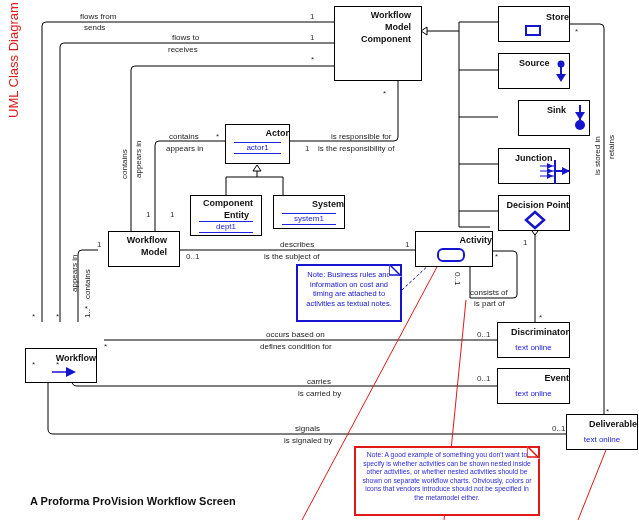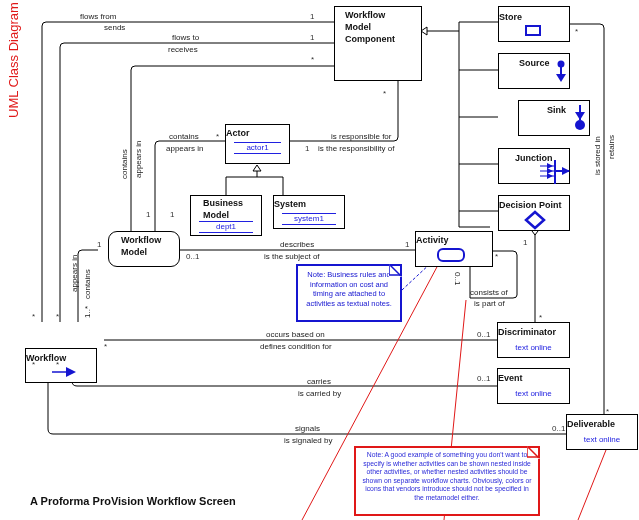--- a/index.html
+++ b/index.html
@@ -3,21 +3,21 @@
 <meta charset="utf-8">
 <style>
   html,body{margin:0;padding:0;background:#fff;}
   body{width:639px;height:520px;position:relative;overflow:hidden;font-family:"Liberation Sans",sans-serif;}
   #wires{position:absolute;left:0;top:0;width:639px;height:520px;}
   .lbl{position:absolute;font-size:8px;color:#222;white-space:nowrap;line-height:10px;}
   .mult{position:absolute;font-size:8px;color:#333;line-height:10px;}
   .vlbl{position:absolute;font-size:8px;color:#222;white-space:nowrap;transform-origin:left top;transform:rotate(-90deg);line-height:10px;}
   .vlbl90{position:absolute;font-size:8px;color:#222;white-space:nowrap;transform-origin:left top;transform:rotate(90deg);line-height:10px;}
   .cls{position:absolute;background:#fff;border:1px solid #000;box-sizing:border-box;}
-  .cls .name{font-weight:bold;font-size:9px;text-align:left;color:#111;line-height:12px;}
+  .cls .name{font-weight:bold;font-size:9px;text-align:right;color:#111;line-height:12px;}
   .attr{font-size:8px;color:#2020e0;text-align:center;}
   .attrbar{border-top:1px solid #2020e0;border-bottom:1px solid #2020e0;margin:3px 8px 0 8px;line-height:10px;}
   .icon{position:absolute;}
   .title-v{position:absolute;left:6px;top:118px;color:#e01818;font-size:13px;transform-origin:left top;transform:rotate(-90deg);white-space:nowrap;}
   .caption{position:absolute;left:30px;top:495px;font-weight:bold;font-size:11px;color:#111;white-space:nowrap;text-align:right;}
   .note-blue{position:absolute;left:296px;top:264px;width:106px;height:58px;border:2px solid #1515d0;box-sizing:border-box;background:#fff;color:#1515d0;font-size:7.5px;text-align:center;line-height:9.5px;padding:4px 3px 0 3px;}
   .note-red{position:absolute;left:354px;top:446px;width:186px;height:70px;border:2px solid #e01818;box-sizing:border-box;background:#fff;color:#2a2ad8;font-size:6.8px;text-align:center;line-height:8.6px;padding:3px 6px 0 6px;}
 </style>
 </head>
 <body>
@@ -117,30 +117,30 @@
     <polygon points="11,2 20,10 11,18 2,10" fill="none" stroke="#1515d0" stroke-width="2.5"></polygon>
   </svg>
 </div>
 
 <div class="cls" style="left:225px;top:124px;width:65px;height:40px;">
   <div class="name" style="margin-top:2px;">Actor</div>
   <div class="attr attrbar">actor1</div>
 </div>
 
 <div class="cls" style="left:190px;top:195px;width:72px;height:41px;">
-  <div class="name" style="padding:1px 12px 0 12px;">Business Model</div>
+  <div class="name" style="padding:1px 12px 0 12px;">Component Entity</div>
   <div class="attr attrbar" style="margin-top:0;">dept1</div>
 </div>
 
 <div class="cls" style="left:273px;top:195px;width:72px;height:34px;">
   <div class="name" style="margin-top:2px;">System</div>
   <div class="attr attrbar">system1</div>
 </div>
 
-<div class="cls" style="left:108px;top:231px;width:72px;height:36px;border-radius:9px;">
+<div class="cls" style="left:108px;top:231px;width:72px;height:36px;">
   <div class="name" style="padding:2px 12px 0 12px;">Workflow Model</div>
 </div>
 
 <div class="cls" style="left:415px;top:231px;width:78px;height:36px;">
   <div class="name" style="margin-top:2px;">Activity</div>
   <div style="position:absolute;left:21px;top:16px;width:28px;height:14px;border:2px solid #1515d0;border-radius:6px;box-sizing:border-box;"></div>
 </div>
 
 <div class="cls" style="left:25px;top:322px;width:72px;height:35px;margin-top:26px;">
   <div class="name" style="margin-top:3px;">Workflow</div>
@@ -159,21 +159,21 @@
   <div class="name" style="margin-top:3px;">Event</div>
   <div class="attr" style="margin-top:5px;">text online</div>
 </div>
 
 <div class="cls" style="left:566px;top:414px;width:72px;height:36px;">
   <div class="name" style="margin-top:3px;">Deliverable</div>
   <div class="attr" style="margin-top:5px;">text online</div>
 </div>
 
 <div class="lbl" style="left:80px;top:12px;">flows from</div>
-<div class="lbl" style="left:84px;top:23px;margin-left:20px;">sends</div>
+<div class="lbl" style="left:84px;top:23px;">sends</div>
 <div class="mult" style="left:310px;top:12px;">1</div>
 <div class="lbl" style="left:172px;top:33px;">flows to</div>
 <div class="lbl" style="left:168px;top:45px;">receives</div>
 <div class="mult" style="left:310px;top:33px;">1</div>
 <div class="mult" style="left:311px;top:55px;">*</div>
 <div class="mult" style="left:383px;top:89px;">*</div>
 
 <div class="vlbl" style="left:120px;top:179px;">contains</div>
 <div class="vlbl" style="left:134px;top:178px;">appears in</div>
 <div class="mult" style="left:146px;top:210px;">1</div>

